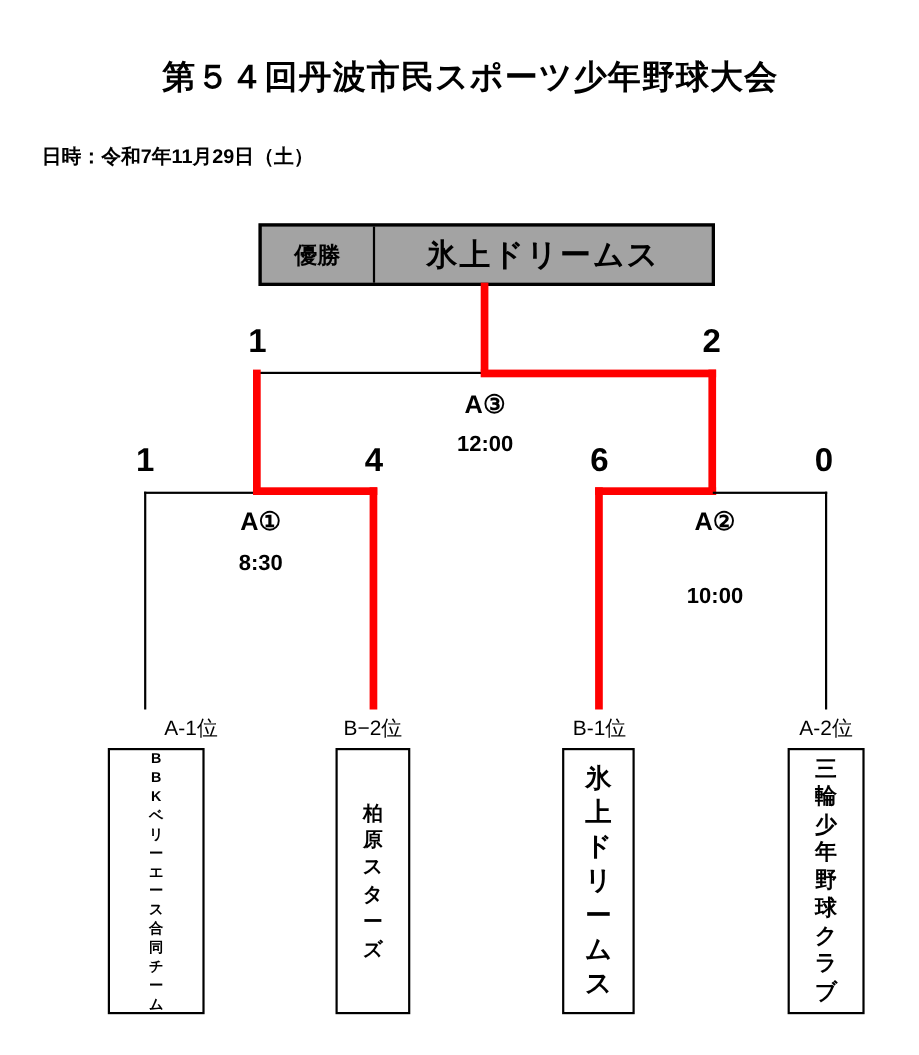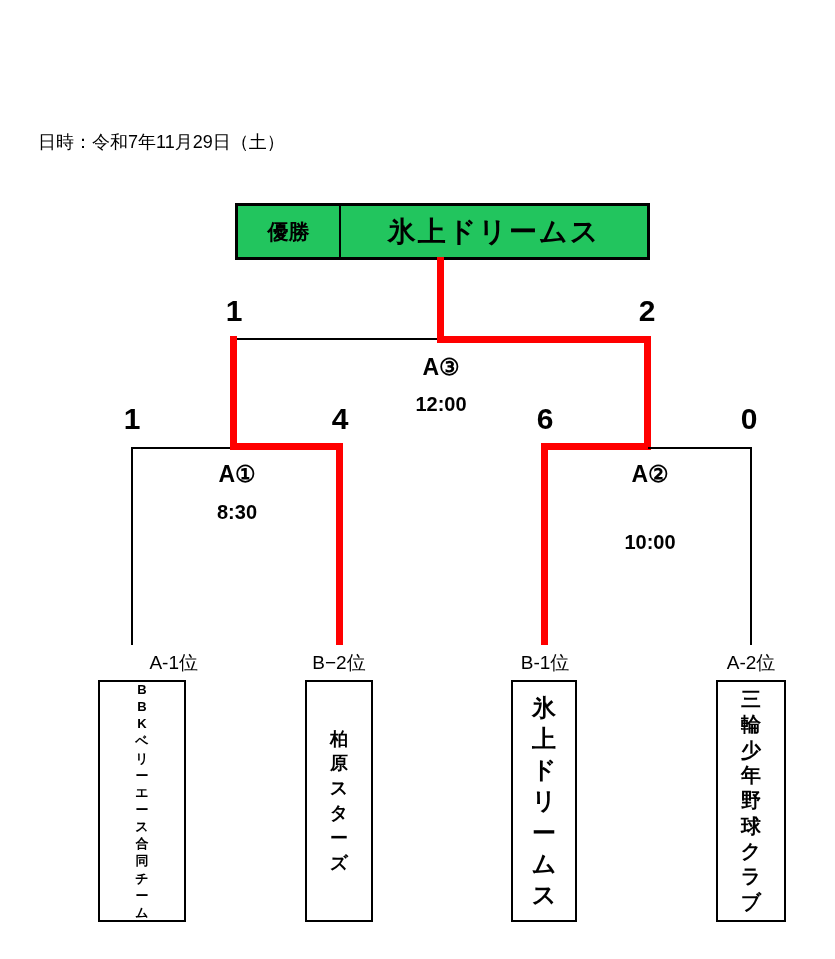--- a/index.html
+++ b/index.html
@@ -5,26 +5,26 @@
   * { margin:0; padding:0; box-sizing:border-box; }
   html,body { background:#fff; }
   .page {
     position:relative; width:835px; height:959px; background:#ffffff;
     font-family:"Liberation Sans", sans-serif; color:#000; overflow:hidden;
   }
   .title {
     position:absolute; left:30px; right:10px; top:50px;
     text-align:center; font-size:30px; font-weight:bold; letter-spacing:1px;
   }
-  .info-datetime { position:absolute; left:38px; top:130px; font-size:18px; font-weight:normal; }
+  .info-datetime { position:absolute; left:38px; top:130px; font-size:18px; font-weight:bold; }
   .info-venue    { position:absolute; left:415px; top:130px; font-size:18px; font-weight:bold; }
 
   .champion-box {
     position:absolute; left:235px; top:203px; width:415px; height:57px;
-    border:3px solid #000; display:flex; background:#22c55e;
+    border:3px solid #000; display:flex; background:#a3a3a3;
   }
   .champion-label {
     width:103px; border-right:2px solid #000; display:flex;
     align-items:center; justify-content:center; font-size:21px; font-weight:bold;
   }
   .champion-team {
     flex:1; display:flex; align-items:center; justify-content:center;
     font-size:28px; font-weight:bold; letter-spacing:2px;
   }
 
@@ -58,20 +58,21 @@
   .name-xs { font-size:13px; line-height:1.32; }
   .name-lg { font-size:18px; line-height:1.38; }
   .name-md { font-size:24px; line-height:1.30; }
   .name-sm { font-size:20px; line-height:1.27; }
 </style>
 </head>
 <body>
 
 <div class="page">
 
+  <div class="title">第５４回丹波市民スポーツ少年野球大会</div>
 
   <div class="info-datetime">日時：令和7年11月29日（土）</div>
 
   <div class="champion-box">
     <div class="champion-label">優勝</div>
     <div class="champion-team">氷上ドリームス</div>
   </div>
 
   <div class="line red" style="left: 437px; top: 257px; width: 7px; height: 80px; background: rgb(255, 0, 0);"></div>
   <div class="line" style="left: 234px; top: 338px; width: 206px; height: 2px; background: rgb(0, 0, 0);"></div>

